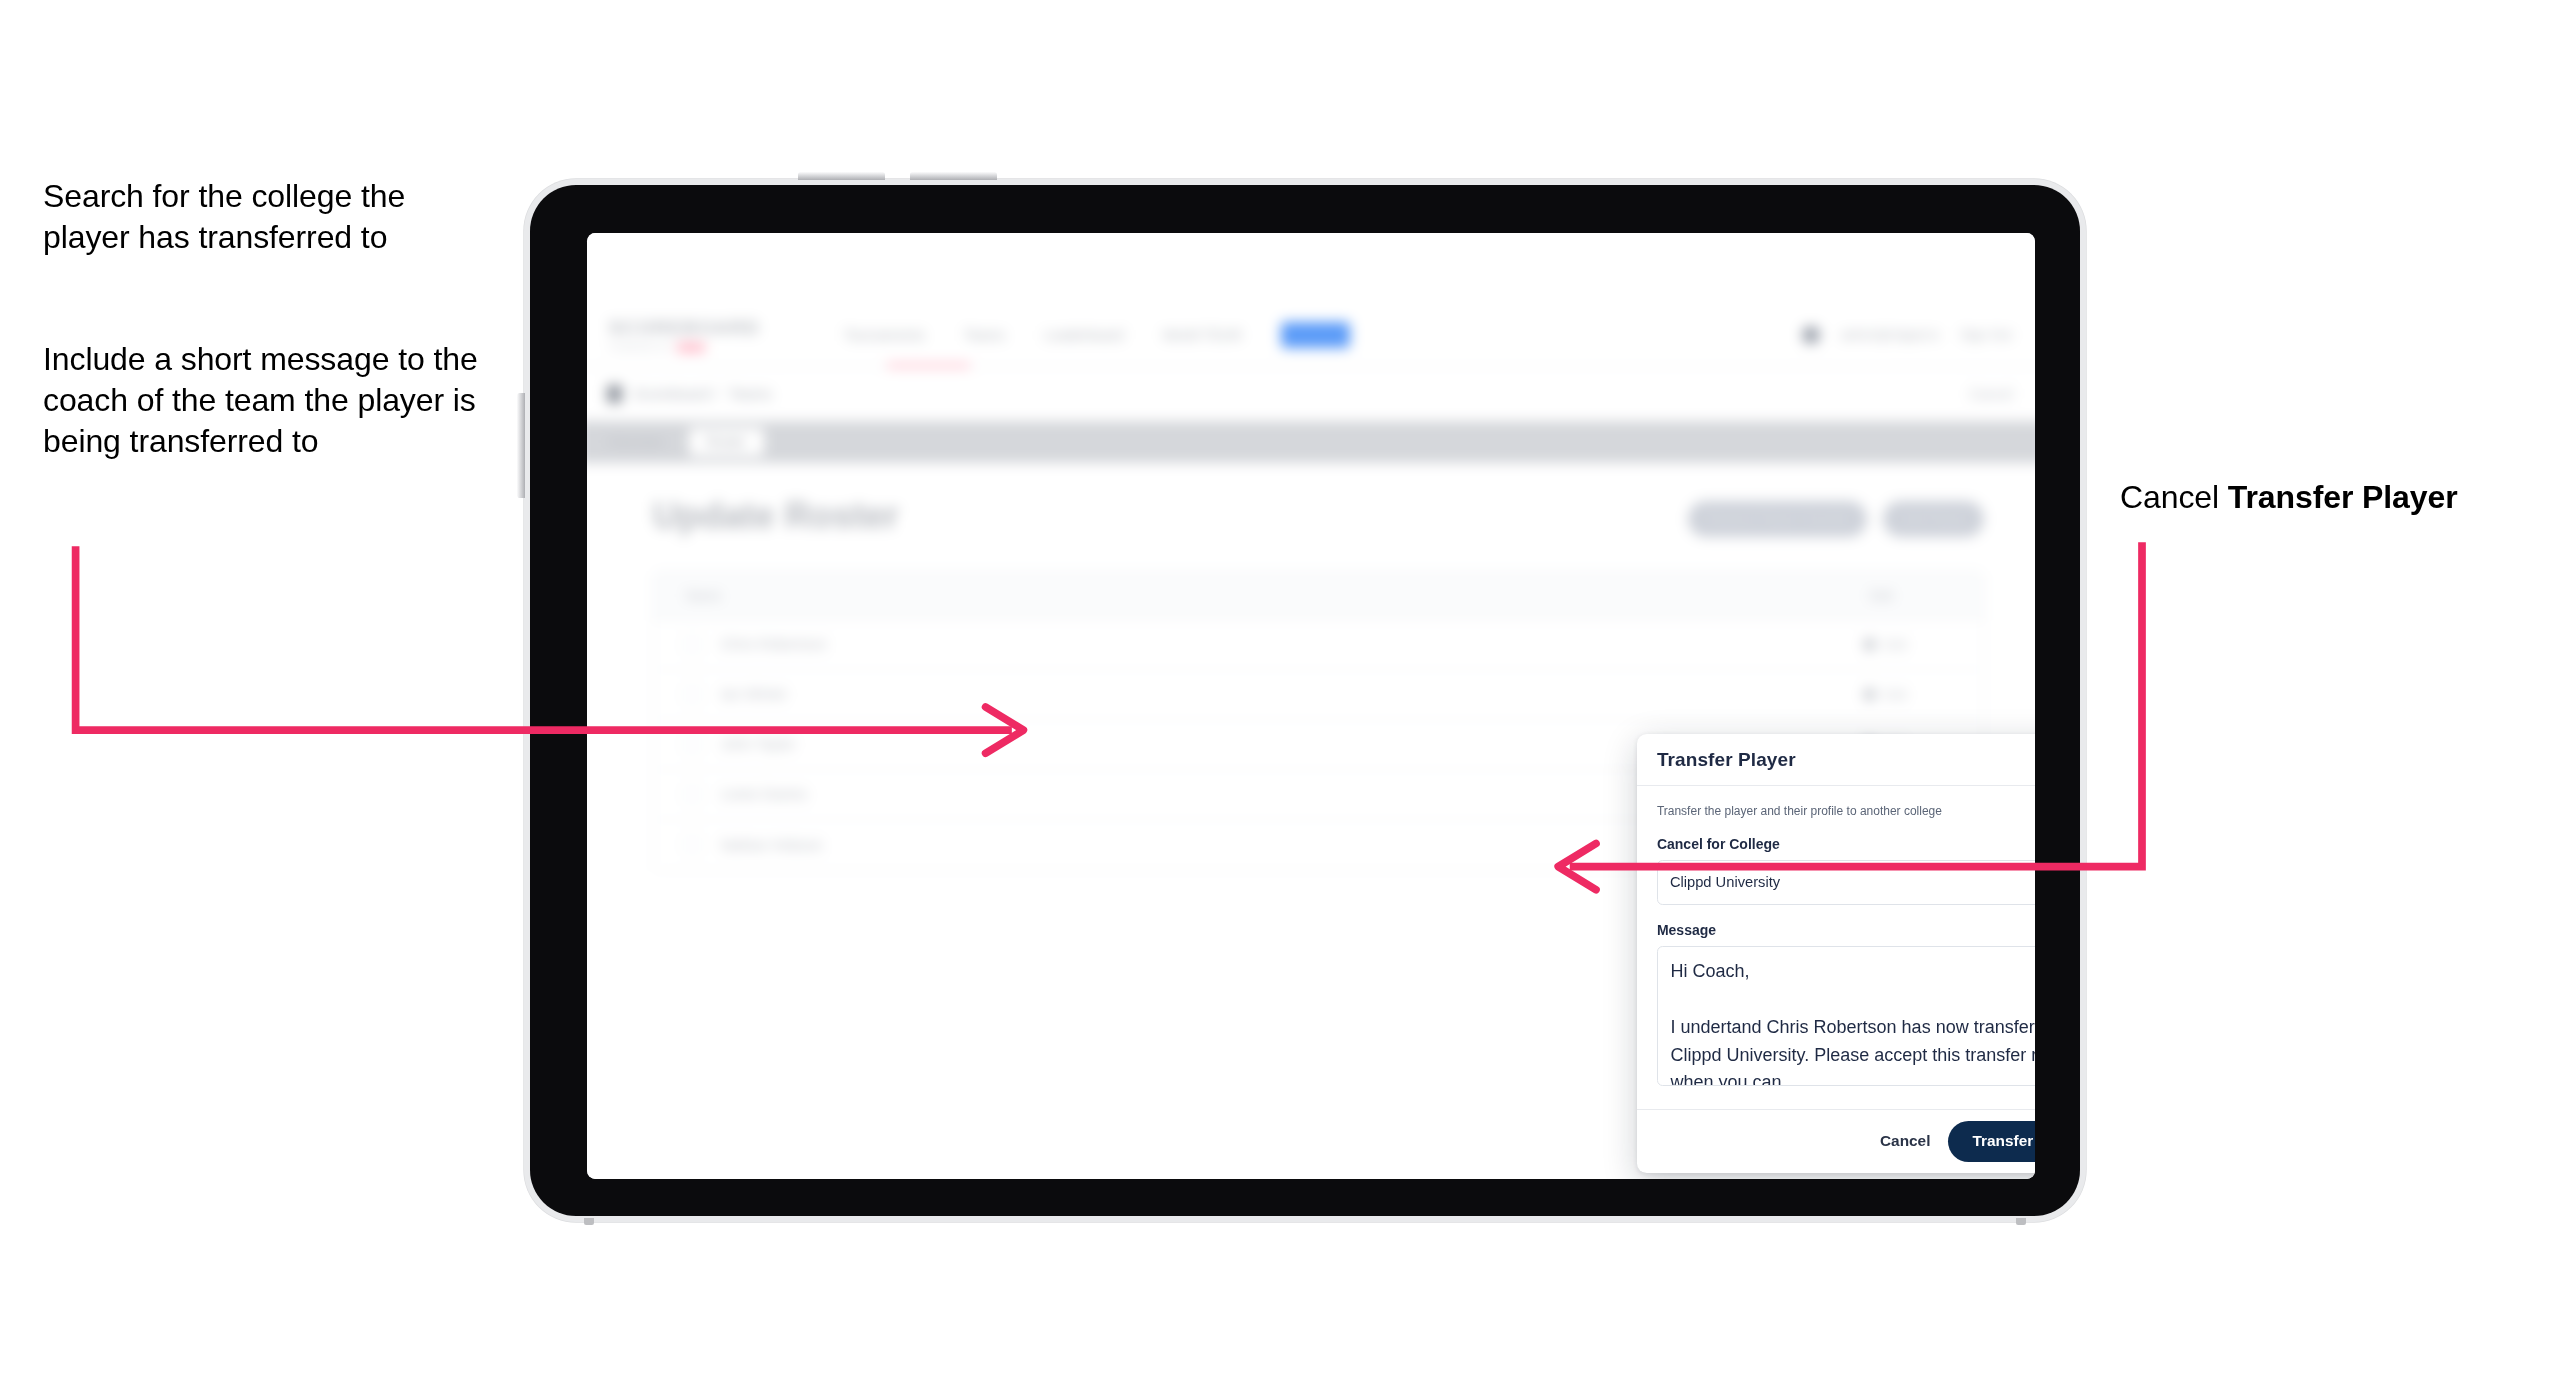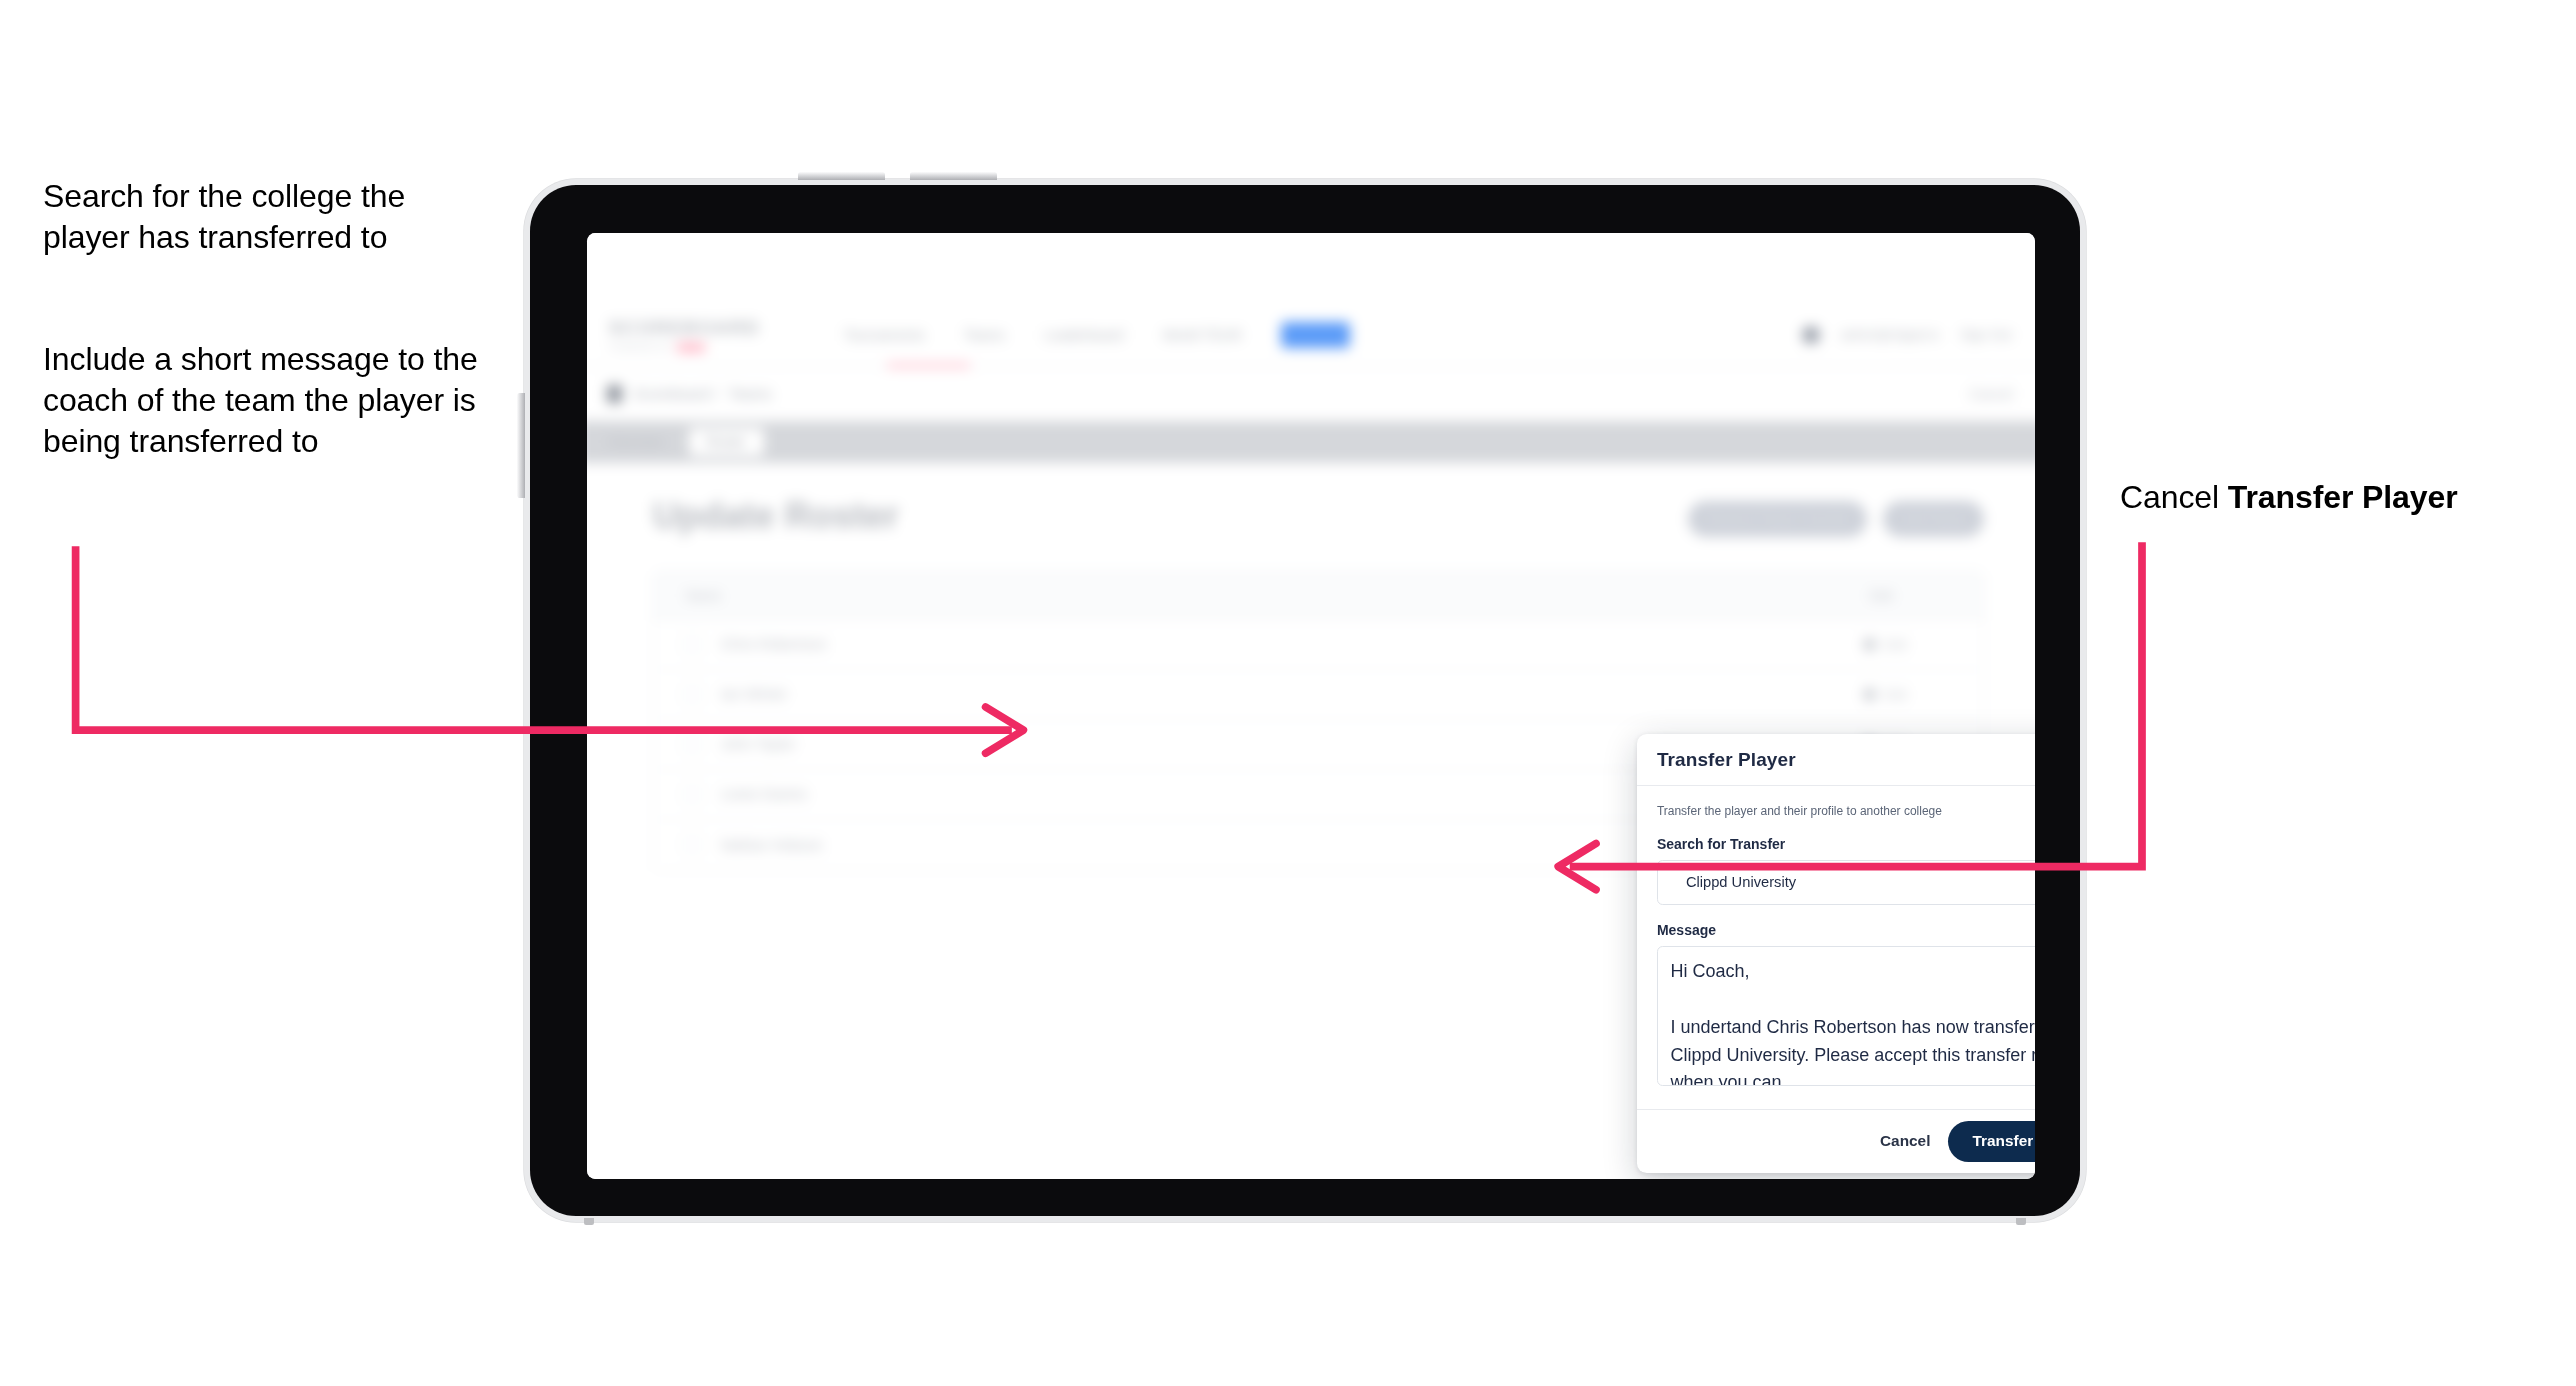--- a/index.html
+++ b/index.html
@@ -177,21 +177,21 @@
   .modal-head {
     height: 52px; display:flex; align-items:center;
     padding: 0 19.6px; border-bottom: 0.7px solid #e8eaee;
   }
   .modal-title { font-size: 19px; font-weight: 600; color:#1f2a44; letter-spacing:0.1px; }
   .modal-body { padding: 18px 19.6px 21px 19.6px; }
   .modal-sub { font-size: 12px; color:#5b6577; margin-bottom: 18px; }
   .field-label { font-size: 14px; font-weight: 600; color:#1f2a44; margin-bottom: 7.7px; }
   .text-input {
     width: 100%; height: 45px; border: 0.7px solid #dfe3e9; border-radius: 5.6px;
-    font-size: 14.7px; color:#1f2a44; padding: 0 28px;
+    font-size: 14.7px; color:#1f2a44; padding: 0 12px;
     font-family: "Liberation Sans", sans-serif; background:#fff; outline:none;
   }
   .field-gap { height: 17px; }
   .msg-box {
     width: 100%; height: 140px; border: 0.7px solid #dfe3e9; border-radius: 5.6px;
     padding: 11.2px 12.6px; font-size: 18px; color:#1f2a44; line-height: 1.55;
     font-family: "Liberation Sans", sans-serif; background:#fff; outline:none;
     resize:none; overflow:hidden; white-space: pre-wrap;
   }
   .modal-foot {
@@ -332,21 +332,21 @@
 
         <div id="modal">
           <div class="modal-head">
             <div class="modal-title">Transfer Player</div>
 
           </div>
 
           <div class="modal-body">
             <div class="modal-sub">Transfer the player and their profile to another college</div>
 
-            <div class="field-label">Search for Transfer</div>
+            <div class="field-label">Cancel for College</div>
             <input class="text-input" type="text" value="Clippd University" style="">
 
             <div class="field-gap"></div>
 
             <div class="field-label">Message</div>
             <textarea class="msg-box" style="">Hi Coach,
 
 I undertand Chris Robertson has now transferred to Clippd University. Please accept this transfer request when you can.</textarea>
           </div>
 

